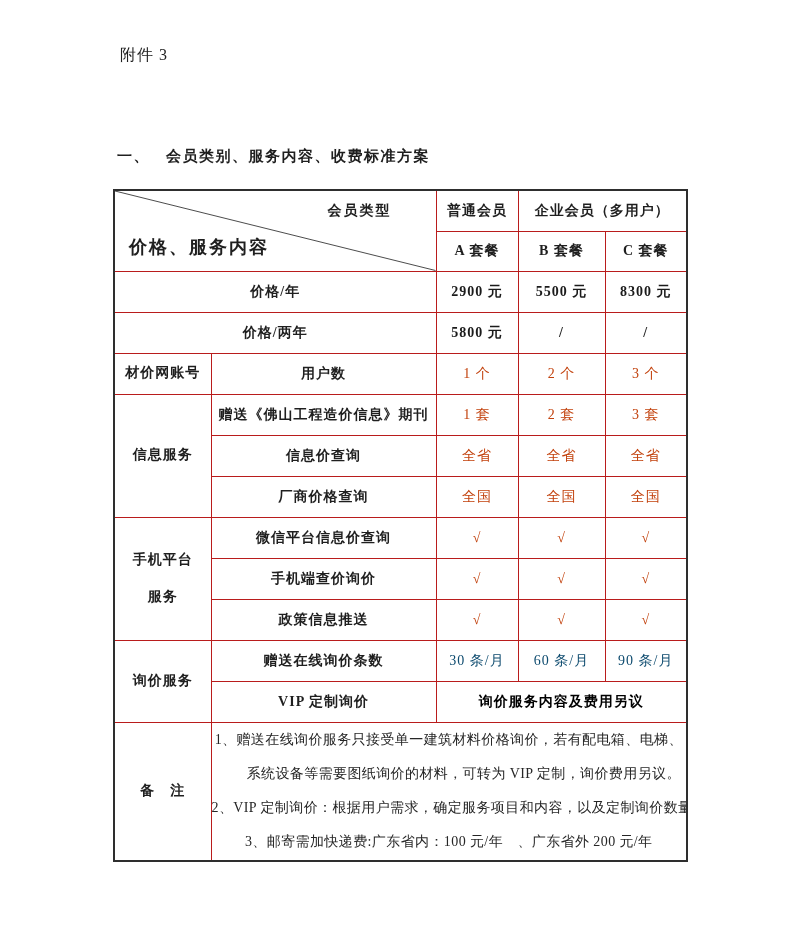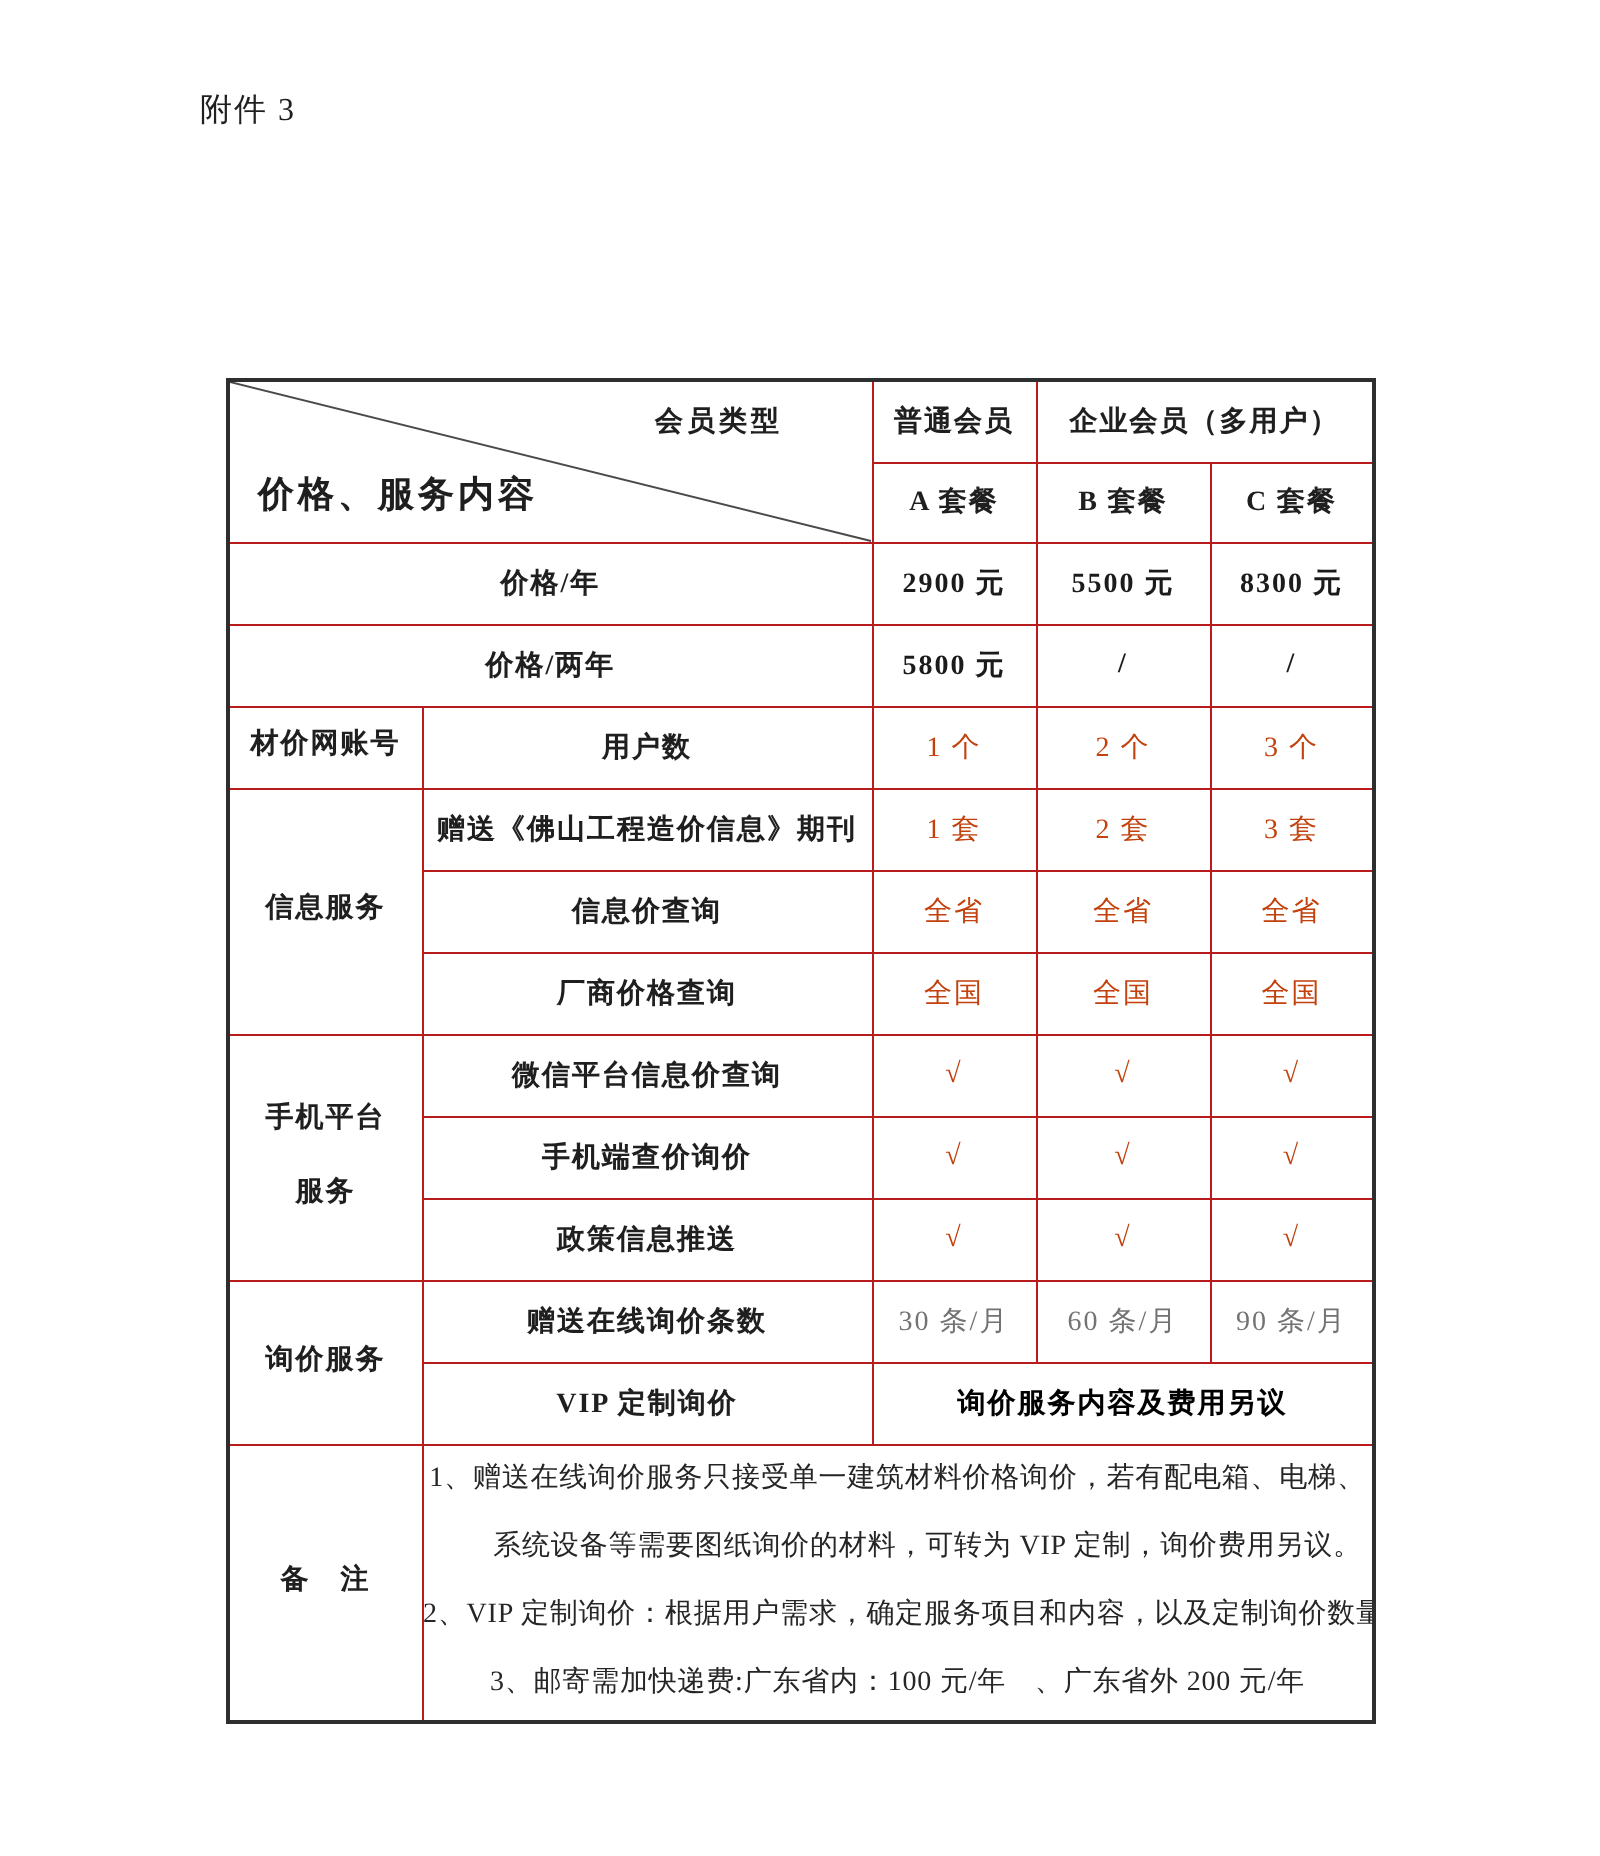--- a/index.html
+++ b/index.html
@@ -7,21 +7,21 @@
     position: relative;
     width: 800px;
     height: 928px;
     background: #ffffff;
     font-family: "Liberation Serif", "DejaVu Serif", serif;
     color: #1f1f1f;
     overflow: hidden;
   }
   .attachment {
     position: absolute;
-    left: 100px;
+    left: 120px;
     top: 45px;
     font-size: 16px;
     letter-spacing: 1px;
     text-align: right;
   }
   .title {
     position: absolute;
     left: 0;
     right: 0;
     top: 88px;
@@ -66,21 +66,21 @@
 
   td.hdr { font-weight: bold; }
   td.lbl { font-weight: bold; letter-spacing: 0.5px; }
   td.cat {
     font-weight: bold;
     letter-spacing: 2px;
     white-space: pre-line;
     line-height: 2.6;
   }
   td.v-muted { color: #c2410c; letter-spacing: 1px; }
-  td.v-dark  { color: #737373; letter-spacing: 1px; margin-top: 16px; }
+  td.v-dark  { color: #0c4a6e; letter-spacing: 1px; margin-top: 16px; }
   td.v-price { color: #1b1b1b; font-weight: bold; letter-spacing: 1px; }
   td.v-merge { color: #000000; font-weight: bold; letter-spacing: 1.5px; }
 
   td.diag {
     position: relative;
     padding: 0;
   }
   .diag-svg {
     position: absolute;
     left: 0; top: 0;
@@ -119,20 +119,23 @@
   .note-indent { padding-left: 30px; }
 </style>
 </head>
 <body>
 
 <div class="page">
 
   <div class="attachment">附件 3</div>
 
 
+  <div class="section">
+    <span class="num">一、</span><span>会员类别、服务内容、收费标准方案</span>
+  </div>
 
   <table class="pricing">
     <colgroup>
       <col style="width:97px">
       <col style="width:225px">
       <col style="width:82px">
       <col style="width:87px">
       <col style="width:82px">
     </colgroup>
 

